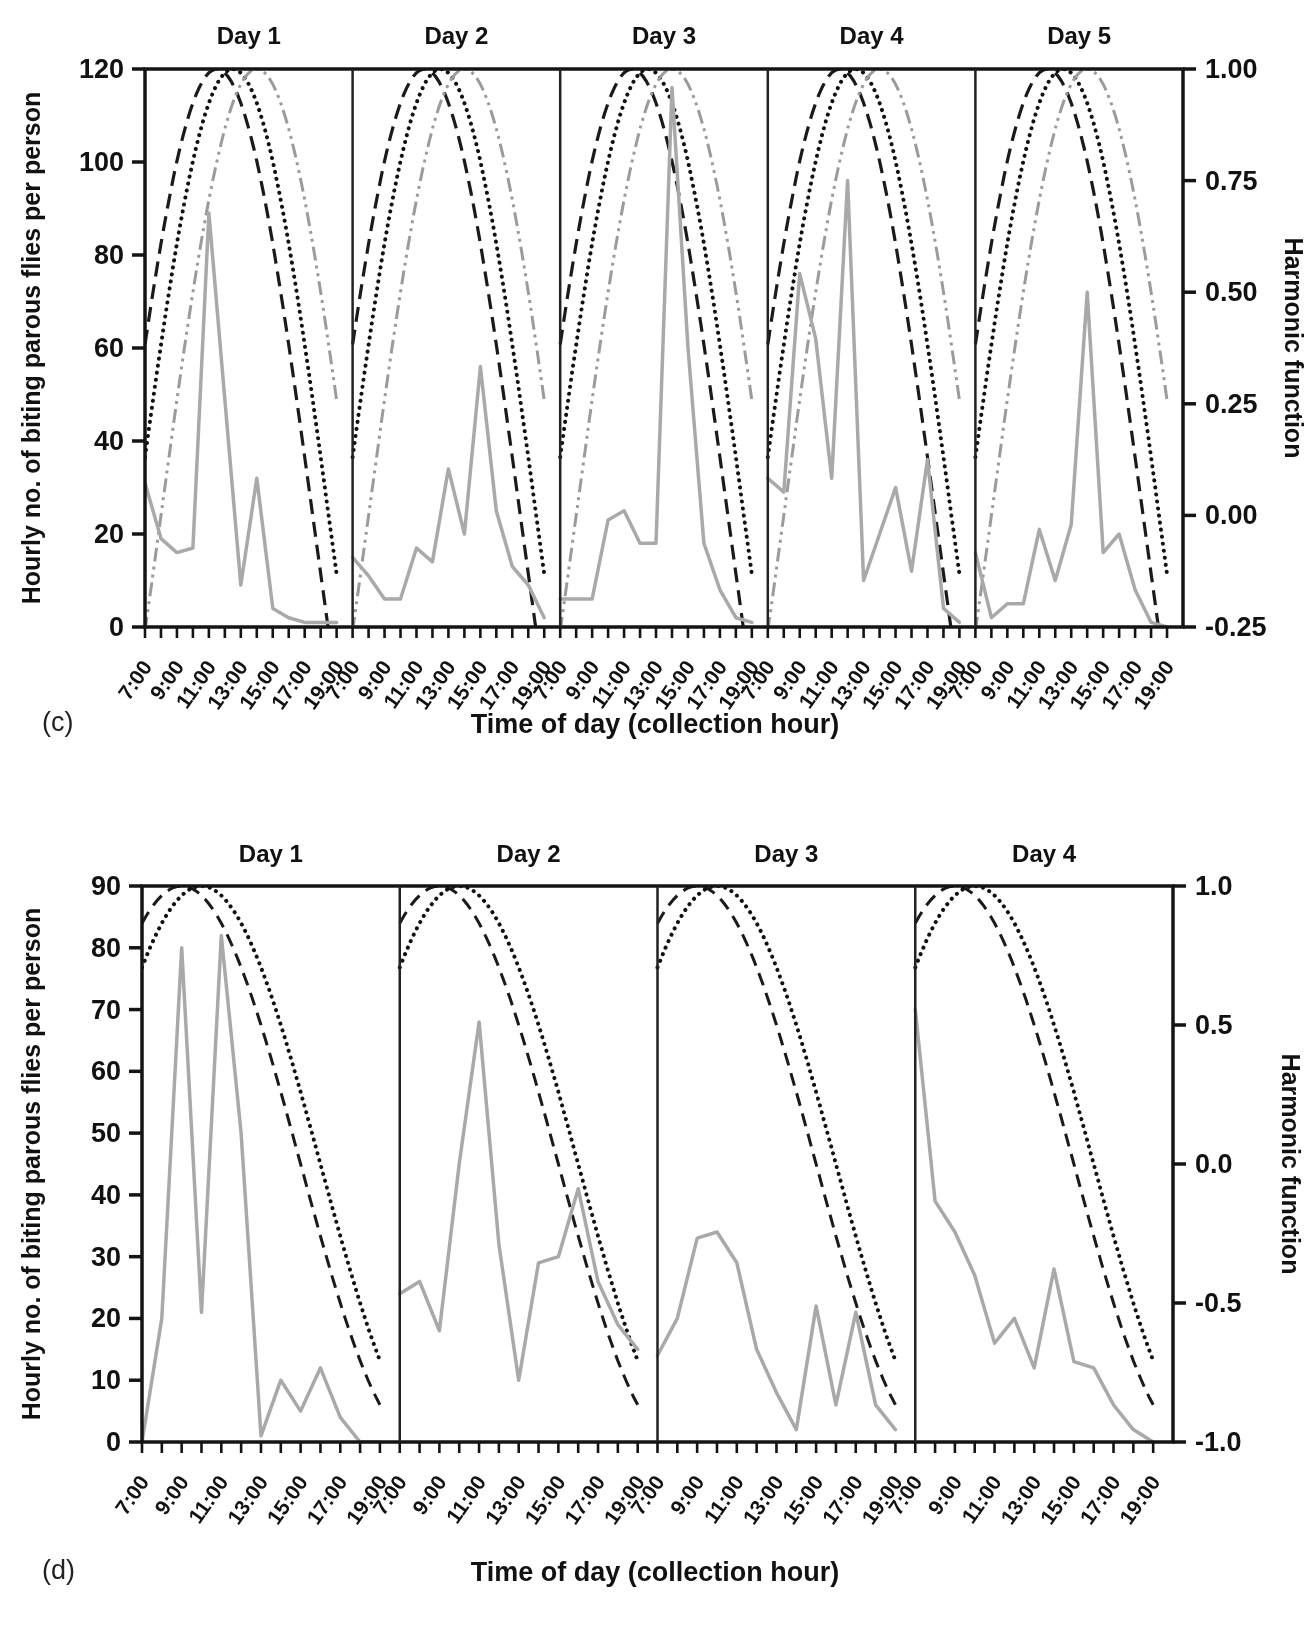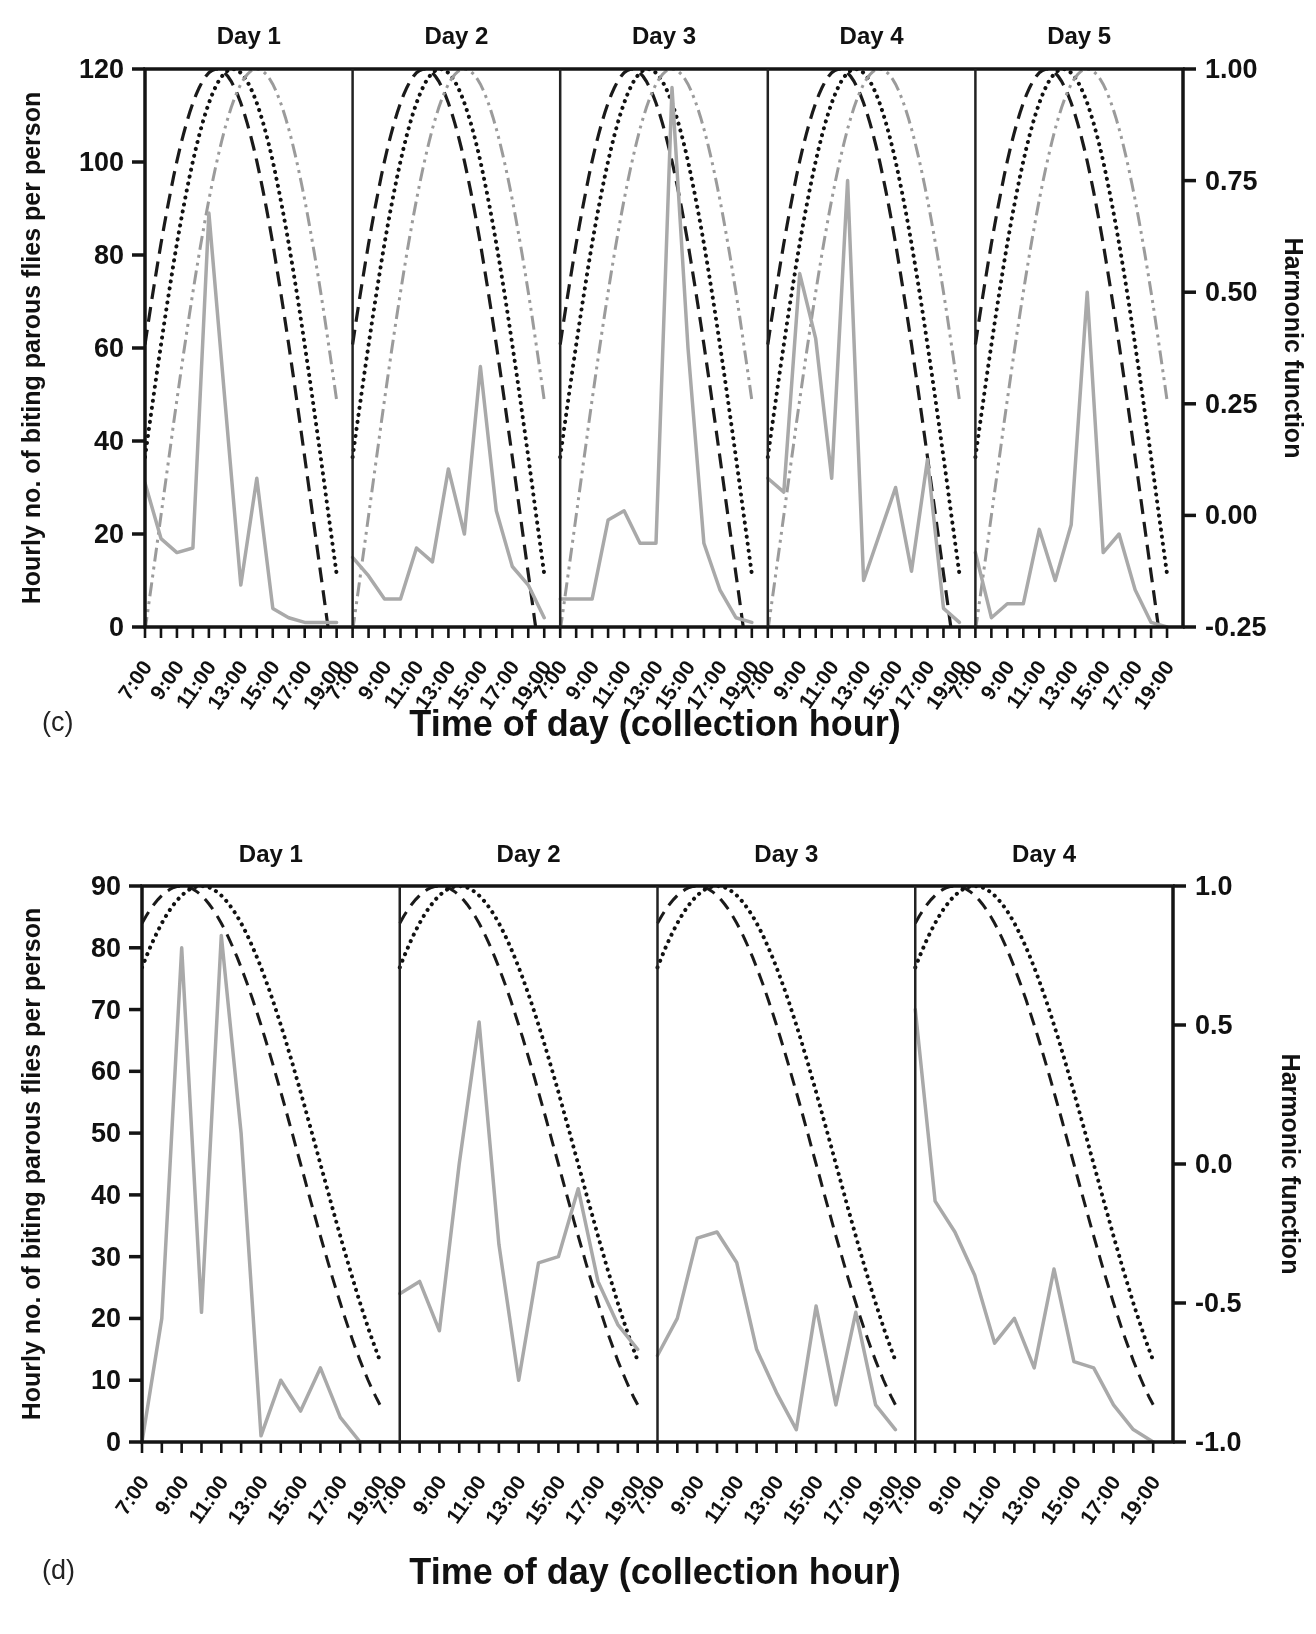--- a/index.html
+++ b/index.html
@@ -13,21 +13,21 @@
   .fig svg{position:absolute;left:0;top:0;}
   .axis-title{
     position:absolute;
     font-weight:bold;
     color:#111;
     white-space:nowrap;
     transform:translate(-50%,-50%);
   }
   .axis-title.vert-left{transform:translate(-50%,-50%) rotate(-90deg);}
   .axis-title.vert-right{transform:translate(-50%,-50%) rotate(90deg);}
-  .xlabel{font-size:36px;text-align:center;}
+  .xlabel{font-size:27px;text-align:center;}
   .ylabel{font-size:25px;}
   .corner-label{
     position:absolute;
     font-size:27px;
     color:#222;
     transform:translate(0,-50%);
   }
 </style>
 </head>
 <body>

